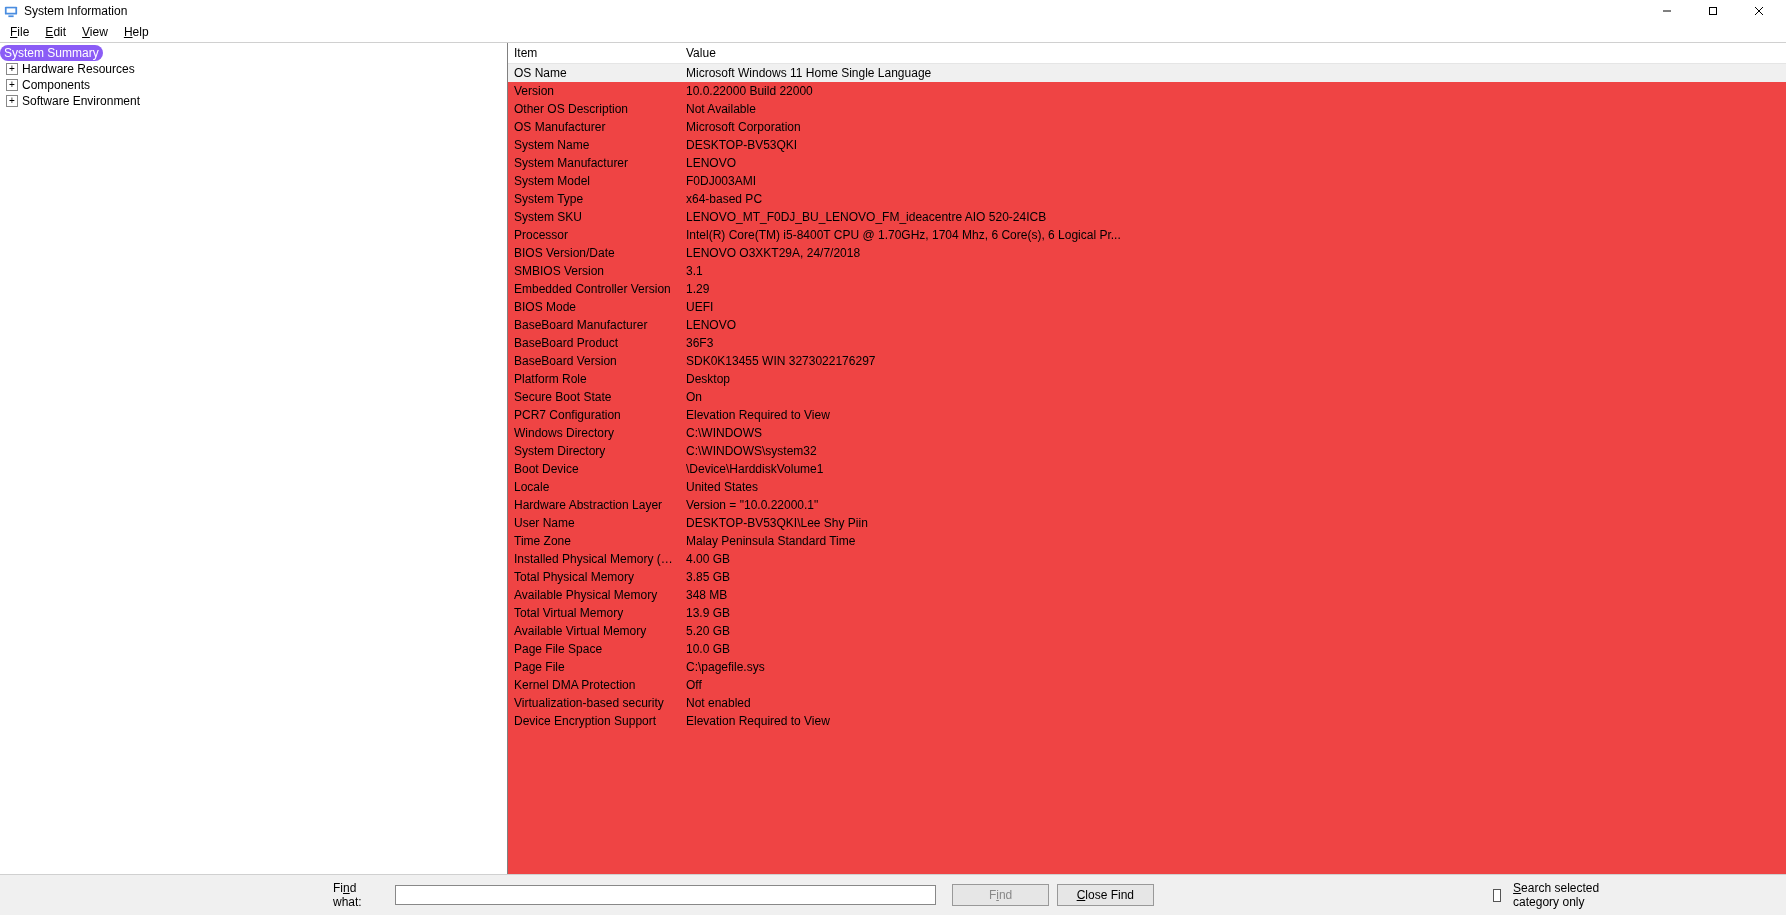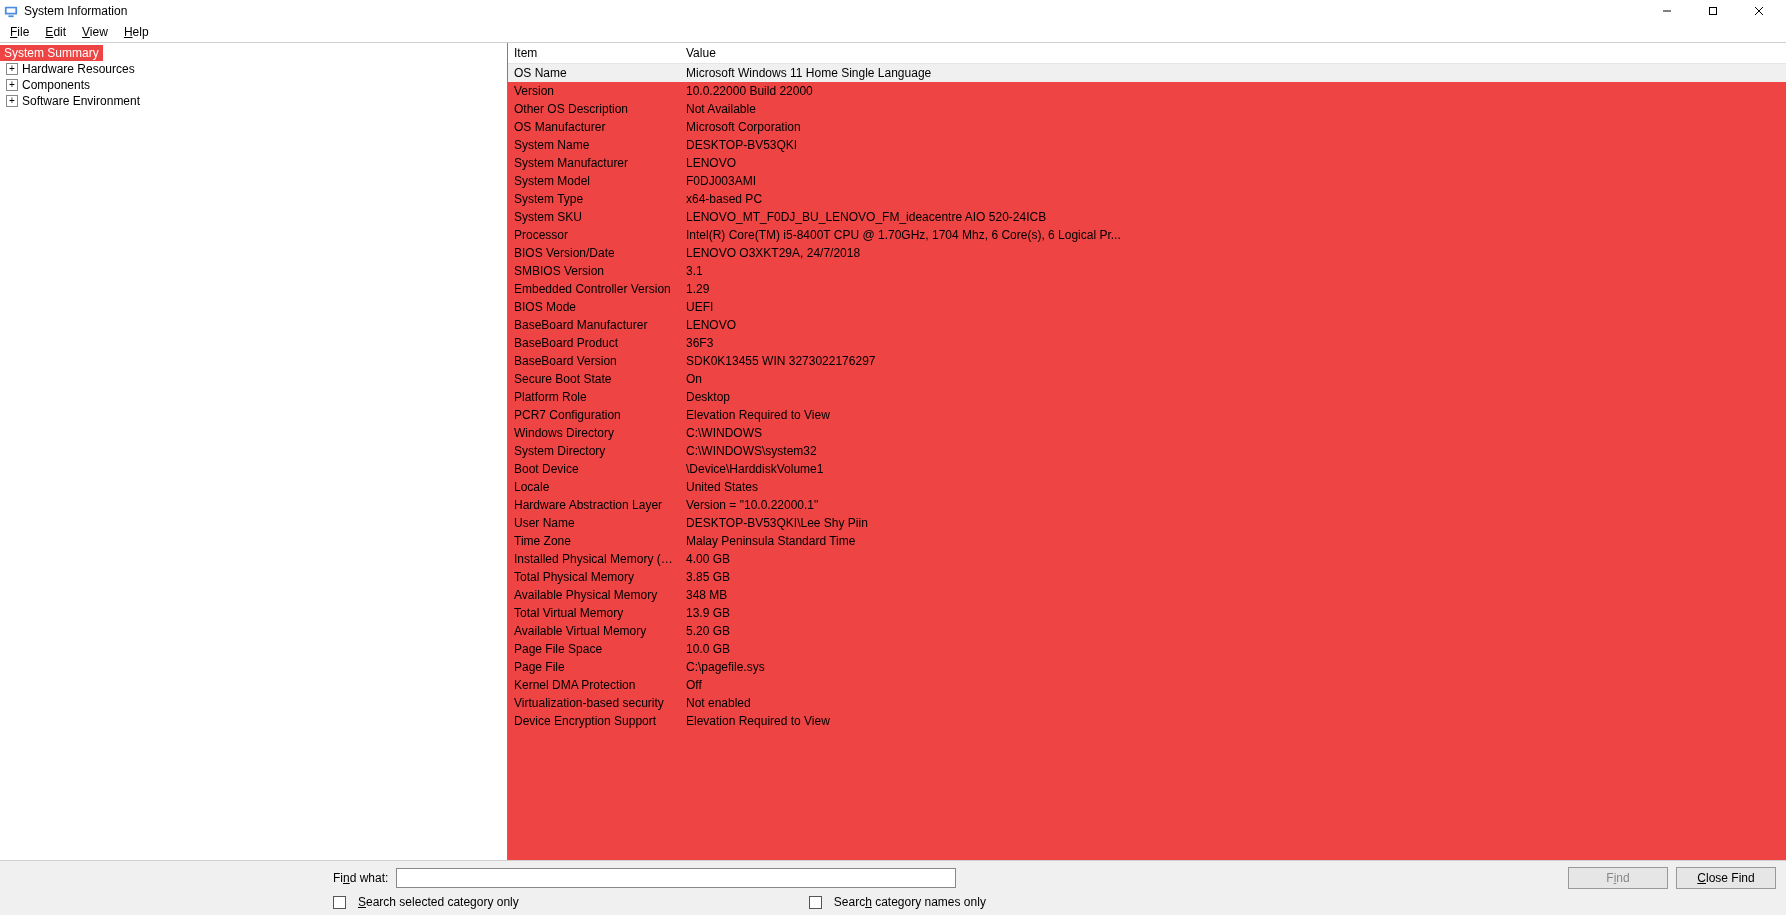--- a/index.html
+++ b/index.html
@@ -59,23 +59,24 @@
     border-right: 1px solid #808080;
     background: #ffffff;
     overflow: auto;
     padding-top: 2px;
   }
   .tree-root {
     padding: 1px 4px;
     font-size: 12px;
   }
   .tree-root.selected {
-    background: #ef4444;
+    background: #8b5cf6;
     color: #ffffff;
     display: inline-block;
+    border-radius: 8px;
   }
   .tree-child {
     display: flex;
     align-items: center;
     padding: 1px 0 1px 6px;
     font-size: 12px;
   }
   .tree-expander {
     width: 12px; height: 12px;
     border: 1px solid #888;
@@ -119,21 +120,21 @@
     white-space: nowrap;
     overflow: hidden;
     text-overflow: ellipsis;
   }
   
   .findbar {
     border-top: 1px solid #d0d0d0;
     background: #f0f0f0;
     padding: 6px 10px 6px 0;
     display: flex;
-    flex-direction: column;
+    flex-direction: row;
     gap: 6px;
   }
   .find-row1 {
     display: flex;
     align-items: center;
     padding-left: 333px;
     gap: 8px;
   }
   .find-label { font-size: 12px; }
   .find-input {
@@ -296,26 +297,26 @@
         </div>
         <div class="row">
           <div class="cell col-item">BaseBoard Product</div>
           <div class="cell col-value">36F3</div>
         </div>
         <div class="row">
           <div class="cell col-item">BaseBoard Version</div>
           <div class="cell col-value">SDK0K13455 WIN 3273022176297</div>
         </div>
         <div class="row">
+          <div class="cell col-item">Platform Role</div>
+          <div class="cell col-value">Desktop</div>
+        </div>
+        <div class="row">
           <div class="cell col-item">Secure Boot State</div>
           <div class="cell col-value">On</div>
-        </div>
-        <div class="row">
-          <div class="cell col-item">Platform Role</div>
-          <div class="cell col-value">Desktop</div>
         </div>
         <div class="row">
           <div class="cell col-item">PCR7 Configuration</div>
           <div class="cell col-value">Elevation Required to View</div>
         </div>
         <div class="row">
           <div class="cell col-item">Windows Directory</div>
           <div class="cell col-value">C:\WINDOWS</div>
         </div>
         <div class="row">

